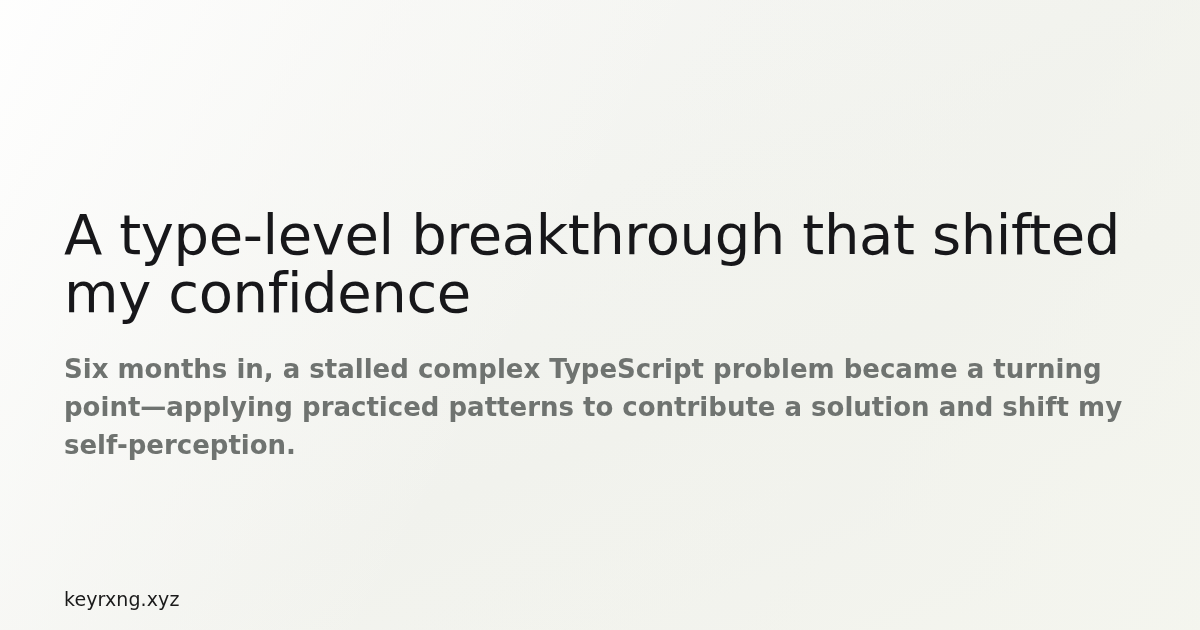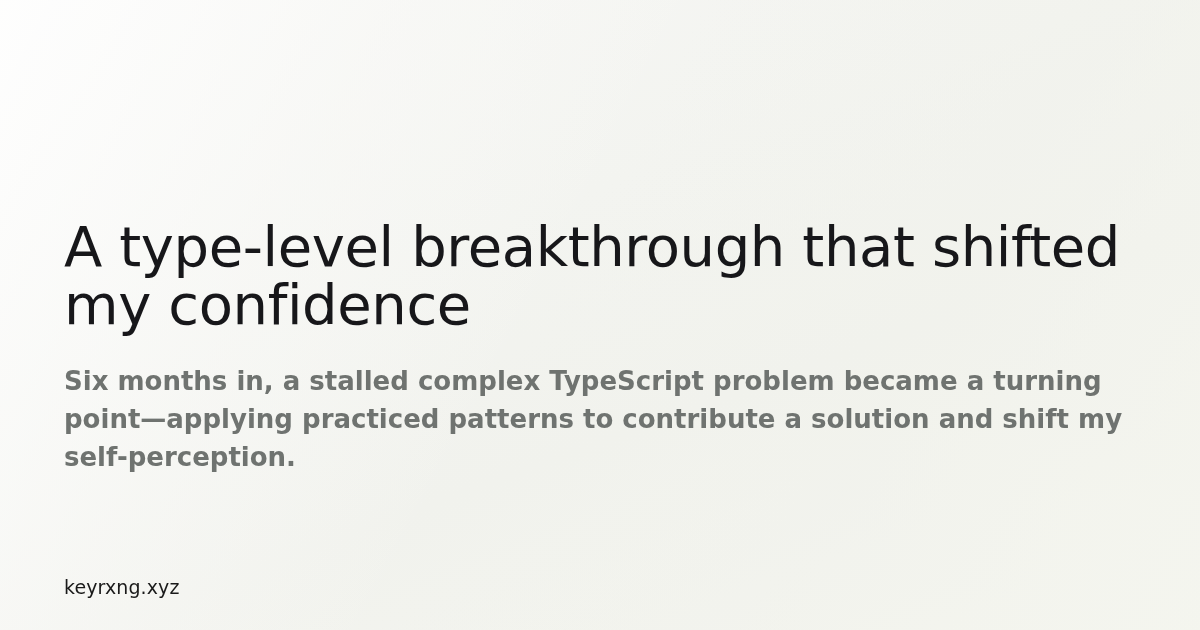--- a/index.html
+++ b/index.html
@@ -13,21 +13,21 @@
     overflow: hidden;
     font-family: "DejaVu Sans", "Liberation Sans", sans-serif;
     background: #f4f5f1;
   }
 
   .og-card {
     position: relative;
     width: 1200px;
     height: 630px;
     box-sizing: border-box;
-    padding: 12px 64px;
+    padding: 0 64px;
     display: flex;
     flex-direction: column;
     justify-content: flex-start;
     
     background-color: #f5f6f1;
     background-image:
       linear-gradient(118deg,
         rgba(255,255,255,0.85) 0%,
         rgba(250,250,248,0.55) 26%,
         rgba(255,255,255,0.0) 46%,
@@ -63,21 +63,21 @@
     line-height: 38px;
     font-weight: 700;
     color: #6f7370;
     max-width: 1072px;
     word-wrap: break-word;
   }
 
   .og-footer {
     position: absolute;
     left: 64px;
-    bottom: 30px;
+    bottom: 18px;
     display: flex;
     align-items: center;
   }
 
   .og-site {
     font-size: 19px;
     line-height: 26px;
     font-weight: 400;
     color: #1a1a1a;
     letter-spacing: 0.1px;

